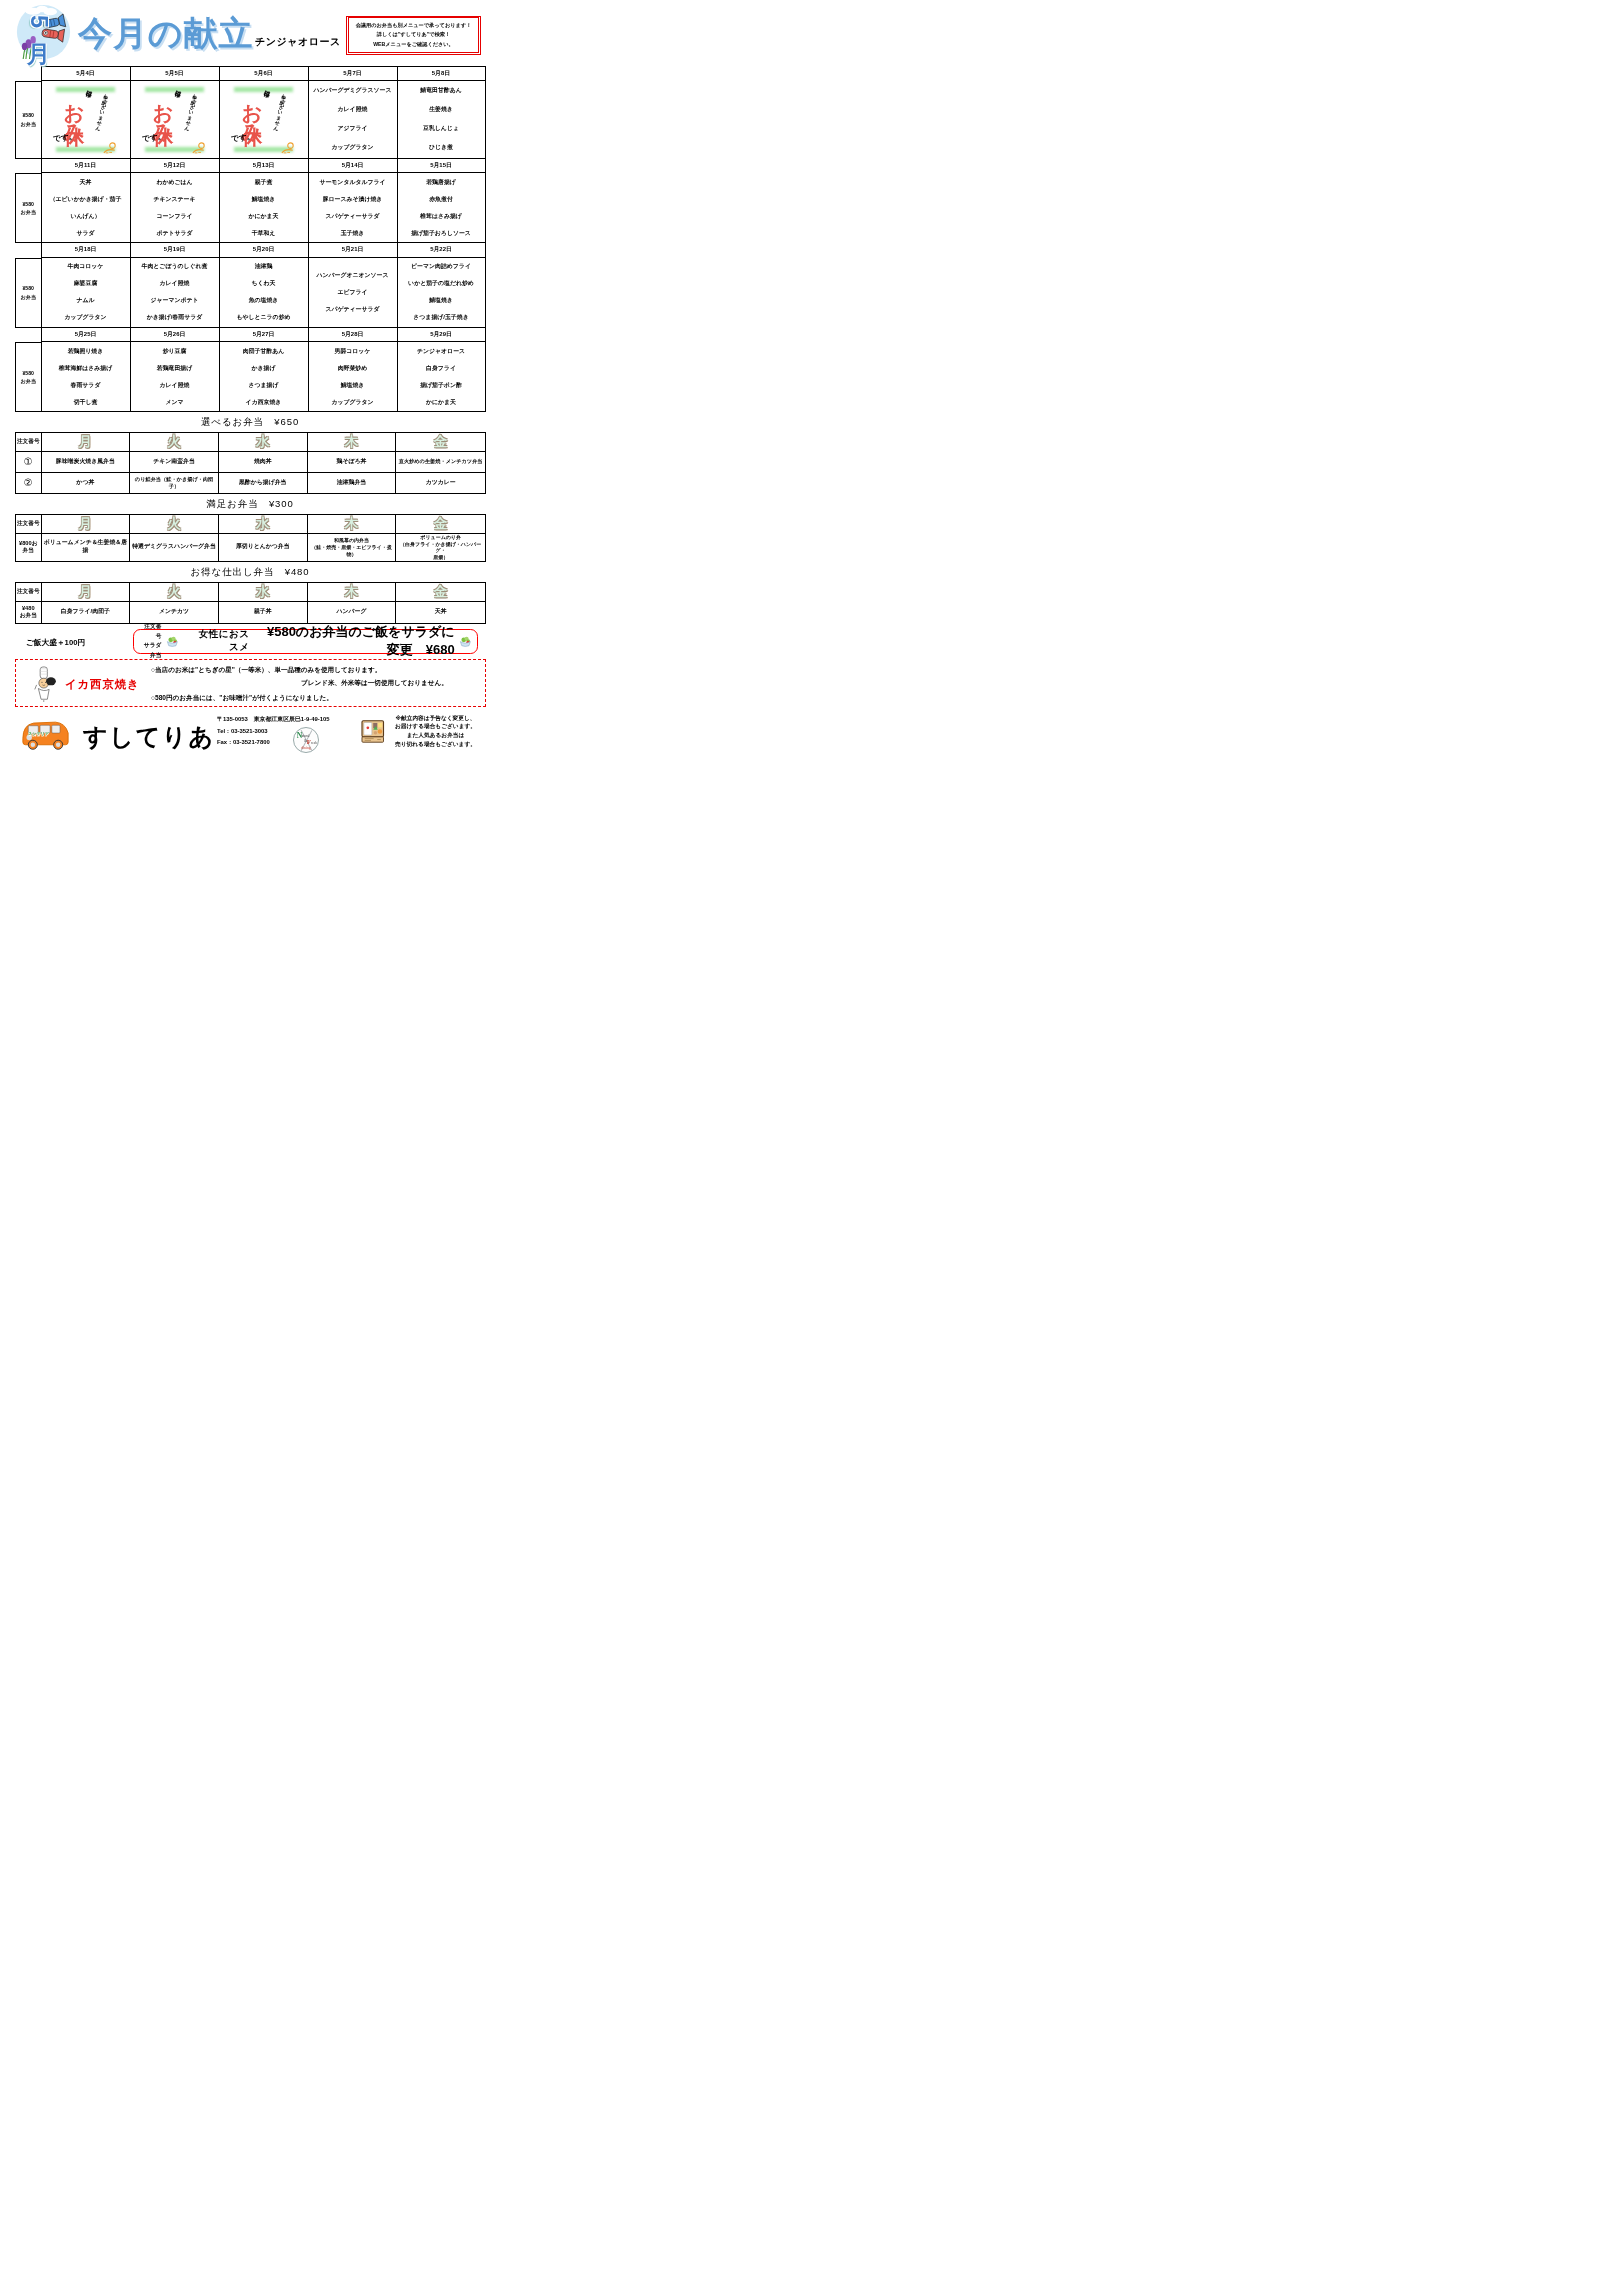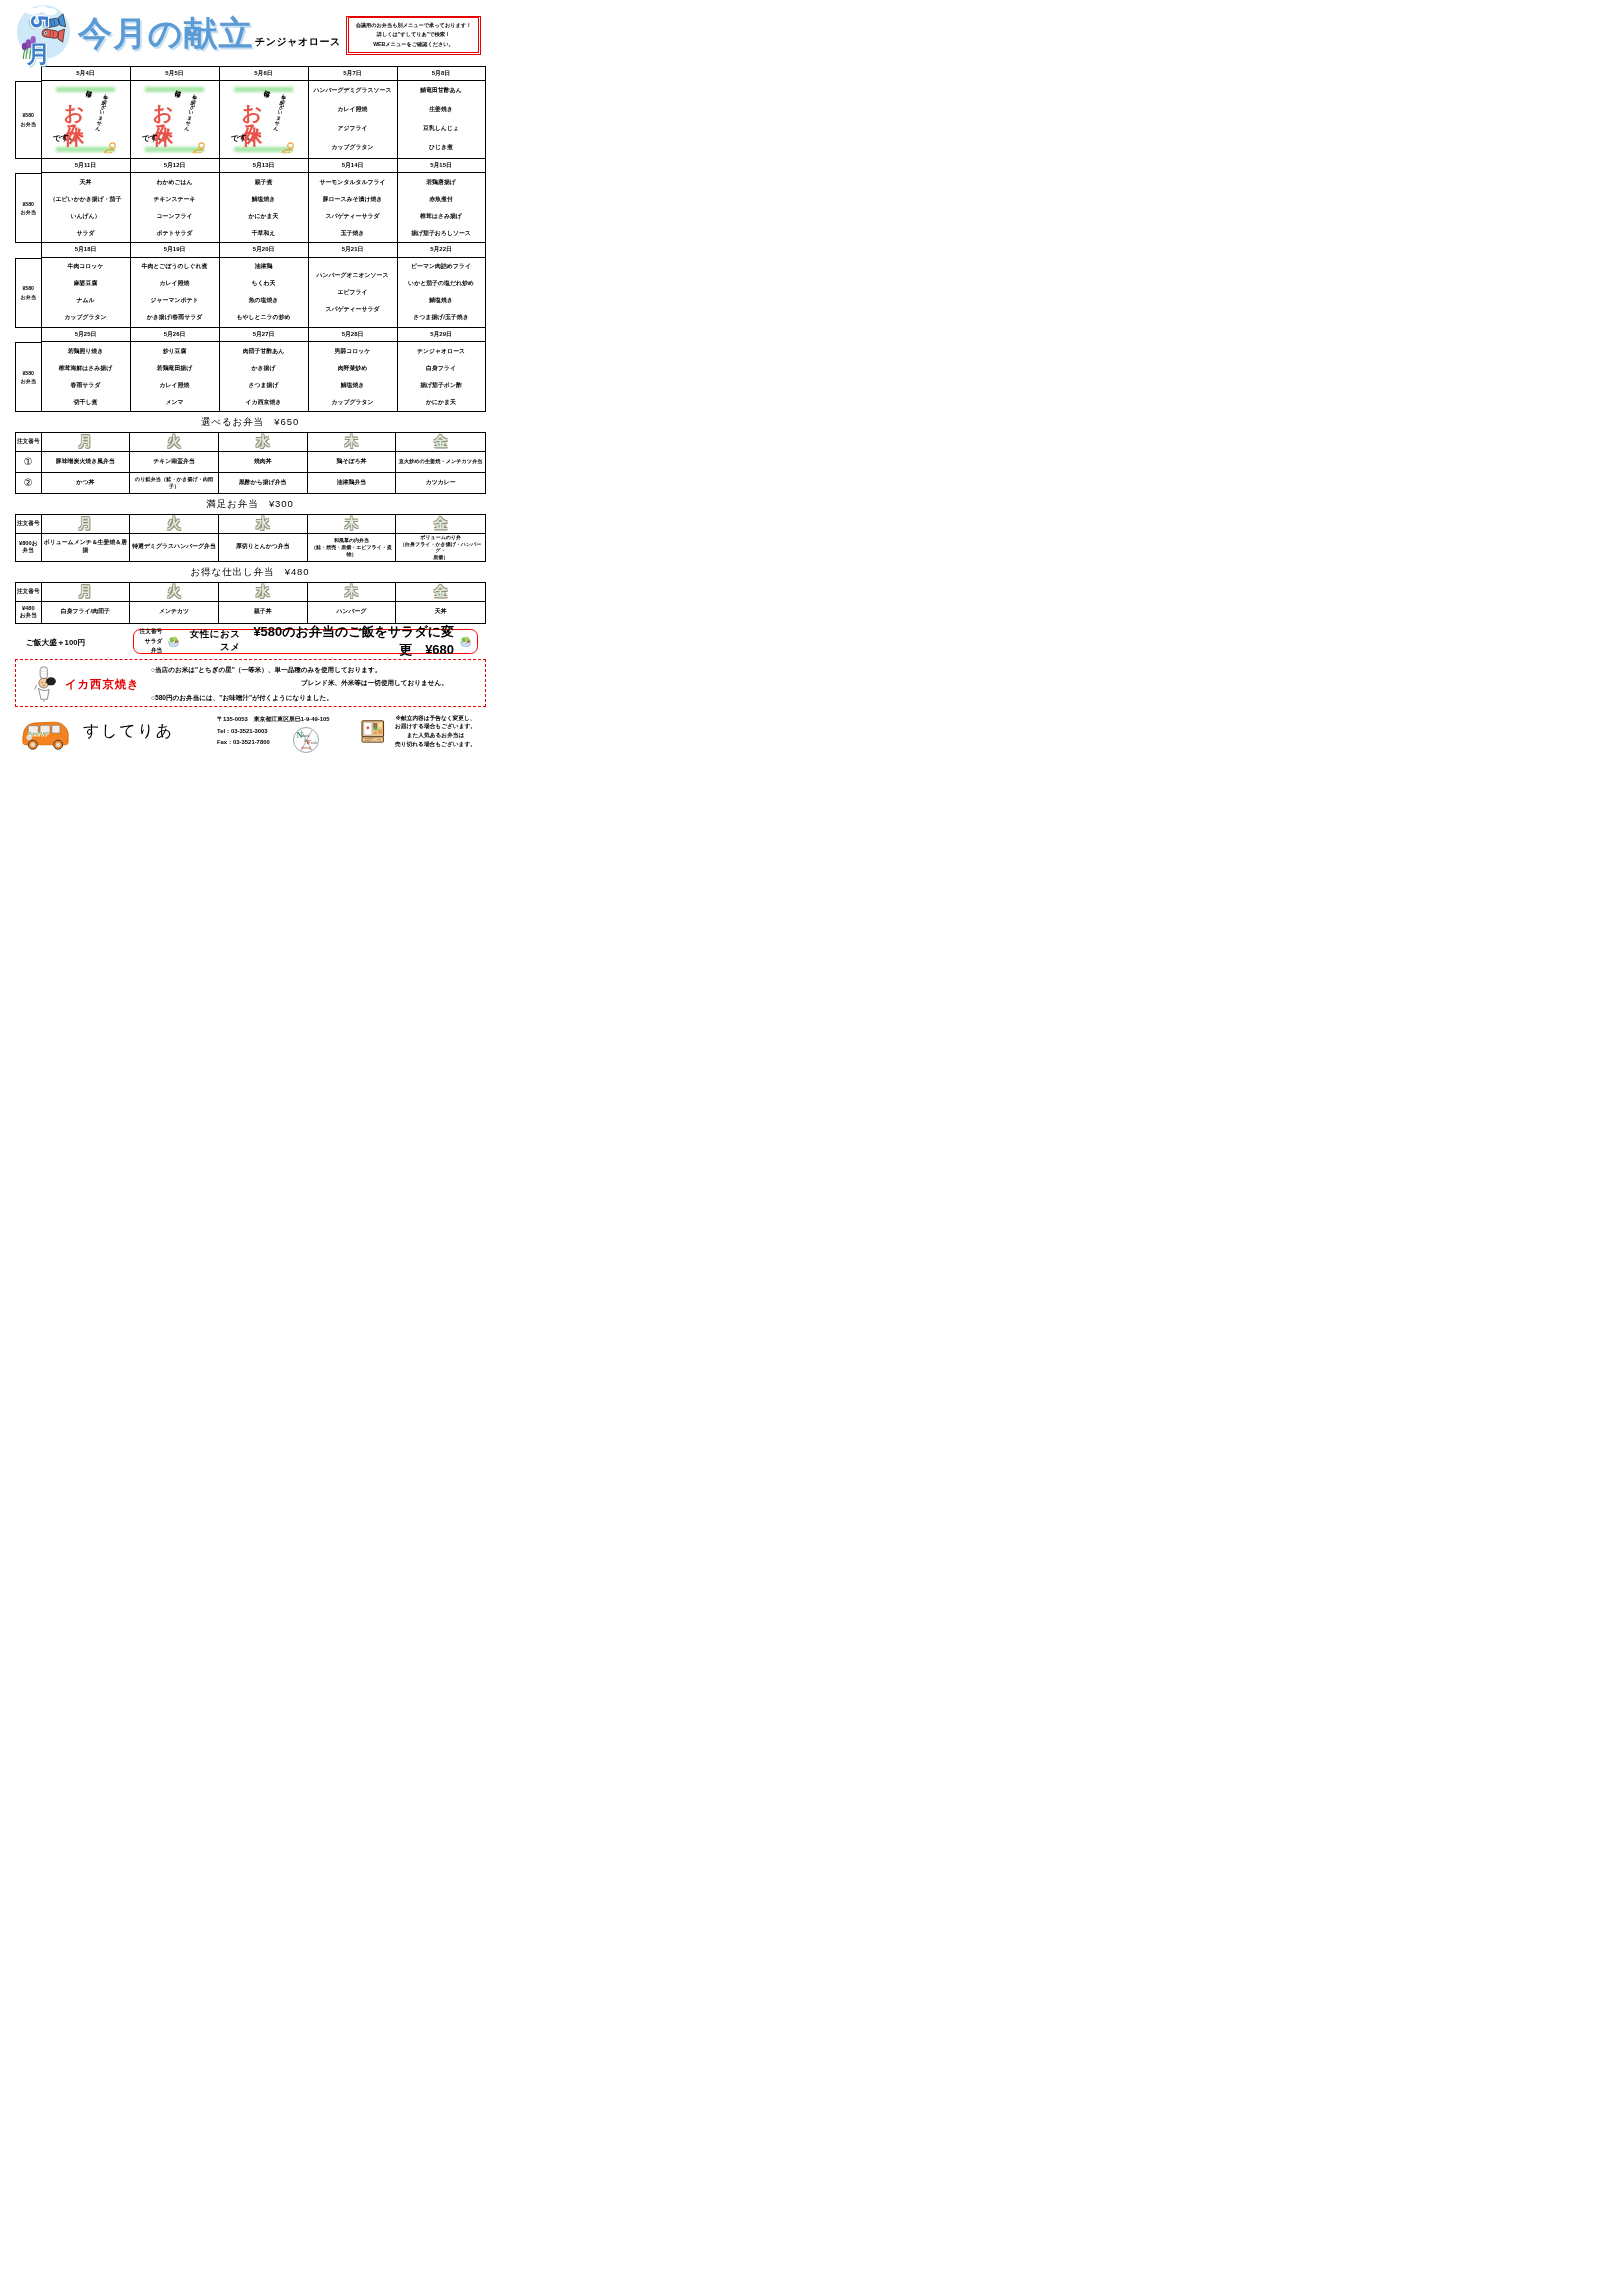--- a/index.html
+++ b/index.html
@@ -63,35 +63,35 @@
            text-shadow:-0.7px -0.7px 0 #9d8d79,0.7px -0.7px 0 #9d8d79,-0.7px 0.7px 0 #9d8d79,0.7px 0.7px 0 #9d8d79,1.1px 1.1px 0.5px #cabba7;}
   .numcell{font-size:10px;font-weight:normal;}
   .sm{font-size:5.2px;}
   .xs{font-size:5px;}
   
   .notes-row{position:relative;height:26px;margin-top:4.5px;text-align:right;}
   .rice{position:absolute;left:26px;top:9px;font-size:7.7px;font-weight:bold;}
   .salad-box{position:absolute;left:133px;top:0;width:345px;height:25.5px;border:1.1px solid #ff0000;border-radius:7.3px;
              display:flex;align-items:center;padding:0 5.5px;box-sizing:border-box;gap:4.5px;background:#fff;}
   .salad-order{font-size:5.7px;font-weight:bold;line-height:1.7;white-space:pre-line;}
-  .salad-recommend{font-size:9.5px;font-weight:bold;letter-spacing:0.5px;}
+  .salad-recommend{font-size:9.5px;font-weight:bold;letter-spacing:0.5px;margin-left:13px;}
   .salad-detail{font-size:13px;font-weight:bold;margin-left:7.3px;}
   
   .info-box{position:relative;margin:4.5px 0 0 15px;width:471px;height:48px;border:1.4px dashed #e60000;box-sizing:border-box;}
   .chef{position:absolute;left:17.3px;top:4.5px;}
   .info-title{position:absolute;left:49px;top:17.3px;color:#e60000;font-size:11.4px;font-weight:bold;letter-spacing:0.9px;}
   .info-line1{position:absolute;left:135px;top:5.5px;font-size:6.6px;font-weight:bold;}
   .info-line1b{position:absolute;left:285px;top:19px;font-size:6.6px;font-weight:bold;}
   .info-line2{position:absolute;left:135px;top:34px;font-size:6.6px;font-weight:bold;}
   
   .footer{position:relative;height:44px;margin-top:5.5px;}
   .van{position:absolute;left:18px;top:0.9px;}
   .van-label{position:absolute;left:28px;top:18px;font-size:4.1px;font-weight:bold;color:#2e9e44;
              text-shadow:-0.5px -0.5px 0 #fff,0.5px -0.5px 0 #fff,-0.5px 0.5px 0 #fff,0.5px 0.5px 0 #fff;}
-  .brand{position:absolute;left:83px;top:8.2px;font-size:16px;font-weight:normal;letter-spacing:1.8px;}
+  .brand{position:absolute;left:83px;top:8.2px;font-size:24px;font-weight:bold;letter-spacing:1.8px;}
   .addr-block{position:absolute;left:217px;top:1.8px;font-size:5.9px;font-weight:bold;line-height:1.95;}
   .nf-logo{position:absolute;left:293px;top:14.5px;width:26px;height:26px;border:0.9px solid #9aa;border-radius:50%;
            box-sizing:border-box;background:#fdfdfd;font-family:"Liberation Serif","DejaVu Serif",serif;}
   .nf-cross1,.nf-cross2{position:absolute;left:11.8px;top:0.9px;width:0.9px;height:23px;background:#b0b6ba;}
   .nf-cross1{transform:rotate(28deg);} .nf-cross2{transform:rotate(-28deg);}
   .nf-n{position:absolute;left:2.7px;top:2.7px;font-size:7.7px;color:#2e8b4f;font-weight:bold;}
   .nf-natural{position:absolute;left:7.7px;top:5.5px;font-size:3.4px;color:#444;}
   .nf-amp{position:absolute;left:10px;top:10px;font-size:4.1px;color:#555;}
   .nf-f{position:absolute;left:12.7px;top:10px;font-size:6.8px;color:#c0392b;font-weight:bold;}
   .nf-fresh{position:absolute;left:17px;top:12.7px;font-size:3.4px;color:#444;}

